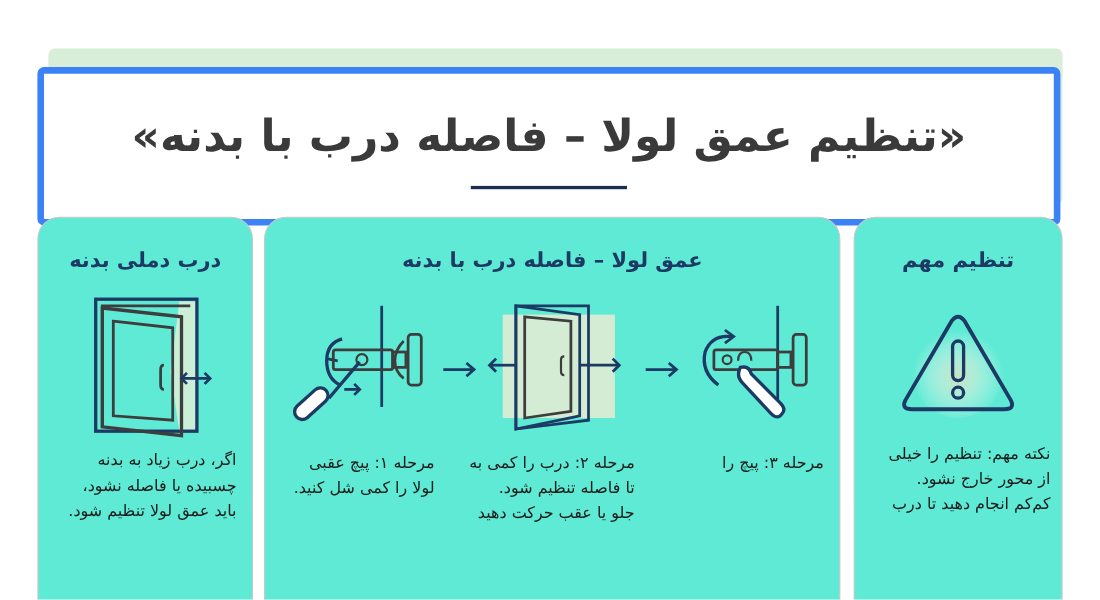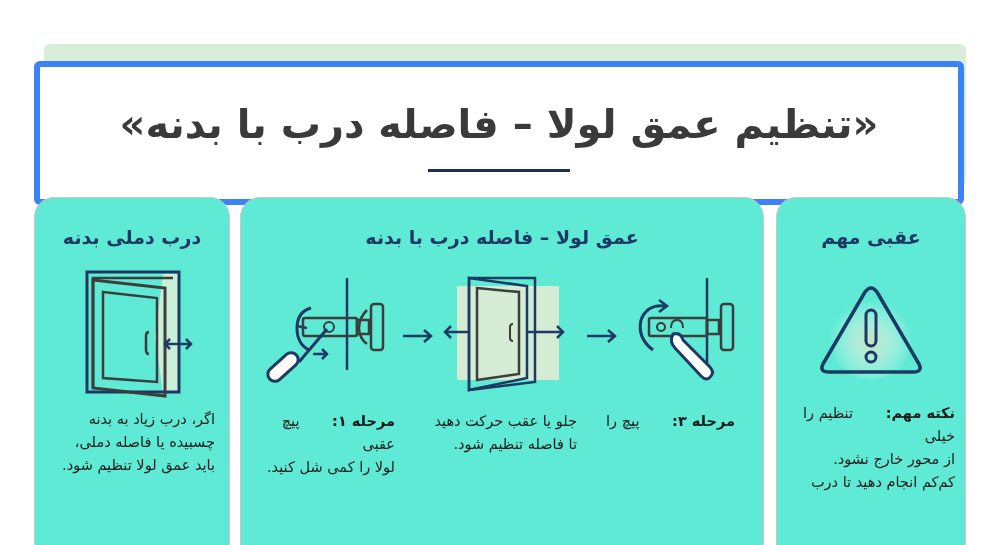--- a/index.html
+++ b/index.html
@@ -33,21 +33,21 @@
 
   .card-heading {
     position: absolute; top: 28px; left: 0; right: 0; text-align: center;
     direction: rtl; font-weight: bold; font-size: 19px; color: #1c3a63;
   }
 
   .body-text {
     position: absolute; direction: rtl; text-align: right;
     font-size: 14.5px; line-height: 23px; color: #1a1a1a;
   }
-  .body-text b { font-weight: bold; margin-left: 28px; }
+  .body-text b { font-weight: normal; }
 
   svg { position: absolute; overflow: visible; }
 </style>
 </head>
 <body>
 
 <div class="title-shadow"></div>
 <div class="title-box">
   <div class="title-text">«تنظیم عمق لولا – فاصله درب با بدنه»</div>
   <div class="title-underline"></div>
@@ -61,21 +61,21 @@
     <polyline points="10,120 10,10 90,10" fill="none" stroke="#3d3d3d" stroke-width="2.5"></polyline>
     <polygon points="10,12 82,20 82,128 10,120" fill="none" stroke="#3d3d3d" stroke-width="3"></polygon>
     <polygon points="20,24 74,30 74,114 20,110" fill="none" stroke="#3d3d3d" stroke-width="2.5"></polygon>
     <path d="M66,64 Q63,64 63,68 L63,82 Q63,86 66,86" fill="none" stroke="#3d3d3d" stroke-width="2.5"></path>
     <line x1="82" y1="76" x2="108" y2="76" stroke="#1c3a63" stroke-width="2.5"></line>
     <polyline points="87,71 82,76 87,81" fill="none" stroke="#1c3a63" stroke-width="2.5"></polyline>
     <polyline points="103,71 108,76 103,81" fill="none" stroke="#1c3a63" stroke-width="2.5"></polyline>
   </svg>
   <div class="body-text" style="right:14px;top:210px;width:175px;">
     <div>اگر، درب زیاد به بدنه</div>
-    <div>چسبیده یا فاصله دملی،</div>
+    <div>چسبیده یا فاصله نشود،</div>
     <div>باید عمق لولا تنظیم شود.</div>
   </div>
 </div>
 
 <div class="card card-mid">
   <div class="card-heading">عمق لولا – فاصله درب با بدنه</div>
 
   <svg style="left:26px;top:80px;" width="130" height="120" viewBox="0 0 130 120">
     <line x1="80" y1="0" x2="80" y2="92" stroke="#1c3a63" stroke-width="2.5"></line>
     <path d="M44,30 Q30,34 30,50 Q30,66 42,72" fill="none" stroke="#1c3a63" stroke-width="3"></path>
@@ -123,30 +123,31 @@
     <rect x="76" y="42" width="12" height="14" fill="none" stroke="#3d3d3d" stroke-width="2.5"></rect>
     <rect x="90" y="26" width="12" height="46" rx="3" fill="none" stroke="#3d3d3d" stroke-width="2.5"></rect>
     <path d="M42,56 Q38,64 44,70 L70,98 Q76,104 80,98 Q84,94 78,88 L52,62 Q50,54 42,56 Z" fill="#fff" stroke="#1c3a63" stroke-width="3"></path>
   </svg>
 
   <div class="body-text" style="right:368px;top:212px;width:150px;">
     <div><b>مرحله ۱:</b> <span>پیچ عقبی</span></div>
     <div>لولا را کمی شل کنید.</div>
   </div>
   <div class="body-text" style="right:186px;top:212px;width:170px;">
+    <div><b>مرحله ۲:</b> <span>درب را کمی به</span></div>
+    <div>تا فاصله تنظیم شود.</div>
     <div>جلو یا عقب حرکت دهید</div>
-    <div>تا فاصله تنظیم شود.</div>
   </div>
-  <div class="body-text" style="right:28px;top:212px;width:140px;">
+  <div class="body-text" style="right:14px;top:212px;width:140px;">
     <div><b>مرحله ۳:</b> <span>پیچ را</span></div>
   </div>
 </div>
 
 <div class="card card-right">
-  <div class="card-heading">عقبی مهم</div>
+  <div class="card-heading">تنظیم مهم</div>
   <svg style="left:42px;top:86px;" width="104" height="92" viewBox="0 0 104 92">
     <defs>
       <radialGradient id="glow" cx="50%" cy="55%" r="50%">
         <stop offset="0%" stop-color="#c4e4c4"></stop>
         <stop offset="100%" stop-color="#ffffff" stop-opacity="0"></stop>
       </radialGradient>
     </defs>
     <circle cx="52" cy="54" r="42" fill="url(#glow)"></circle>
     <path d="M46,8 Q52,0 58,8 L100,80 Q104,88 94,88 L10,88 Q0,88 4,80 Z" fill="none" stroke="#1c3a63" stroke-width="3.5" stroke-linejoin="round"></path>
     <rect x="47" y="26" width="10" height="36" rx="5" fill="none" stroke="#1c3a63" stroke-width="3"></rect>

